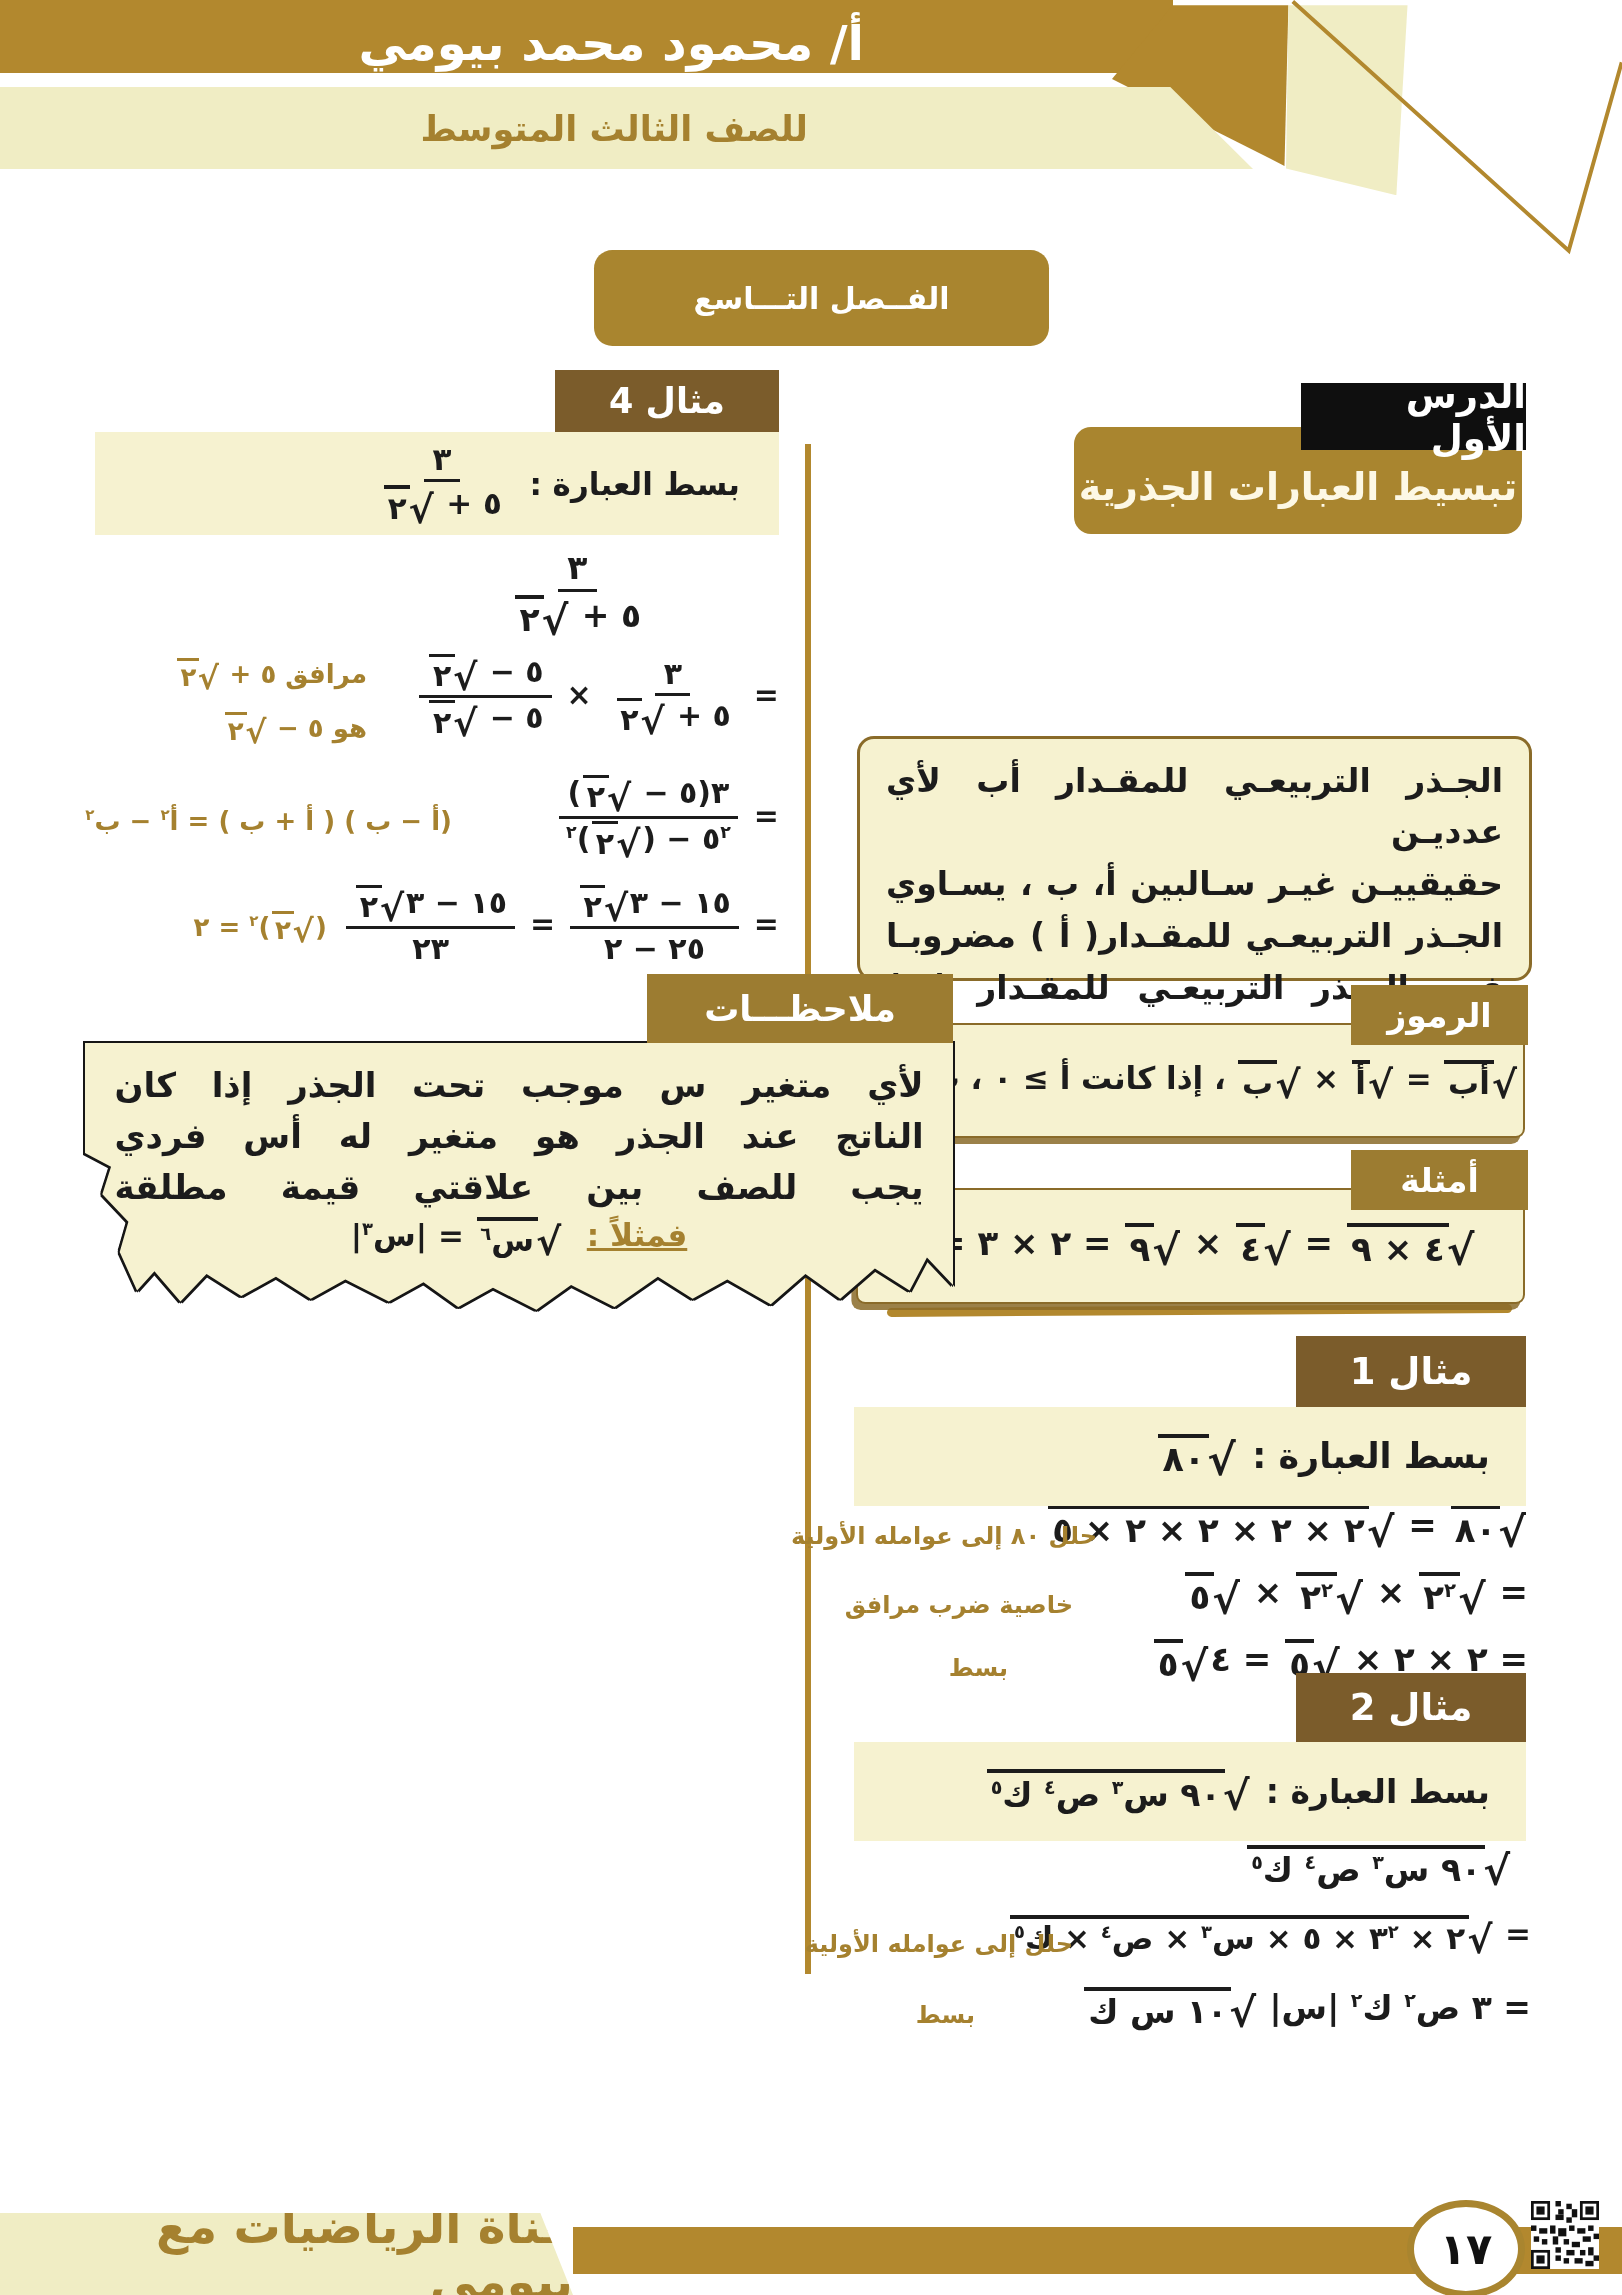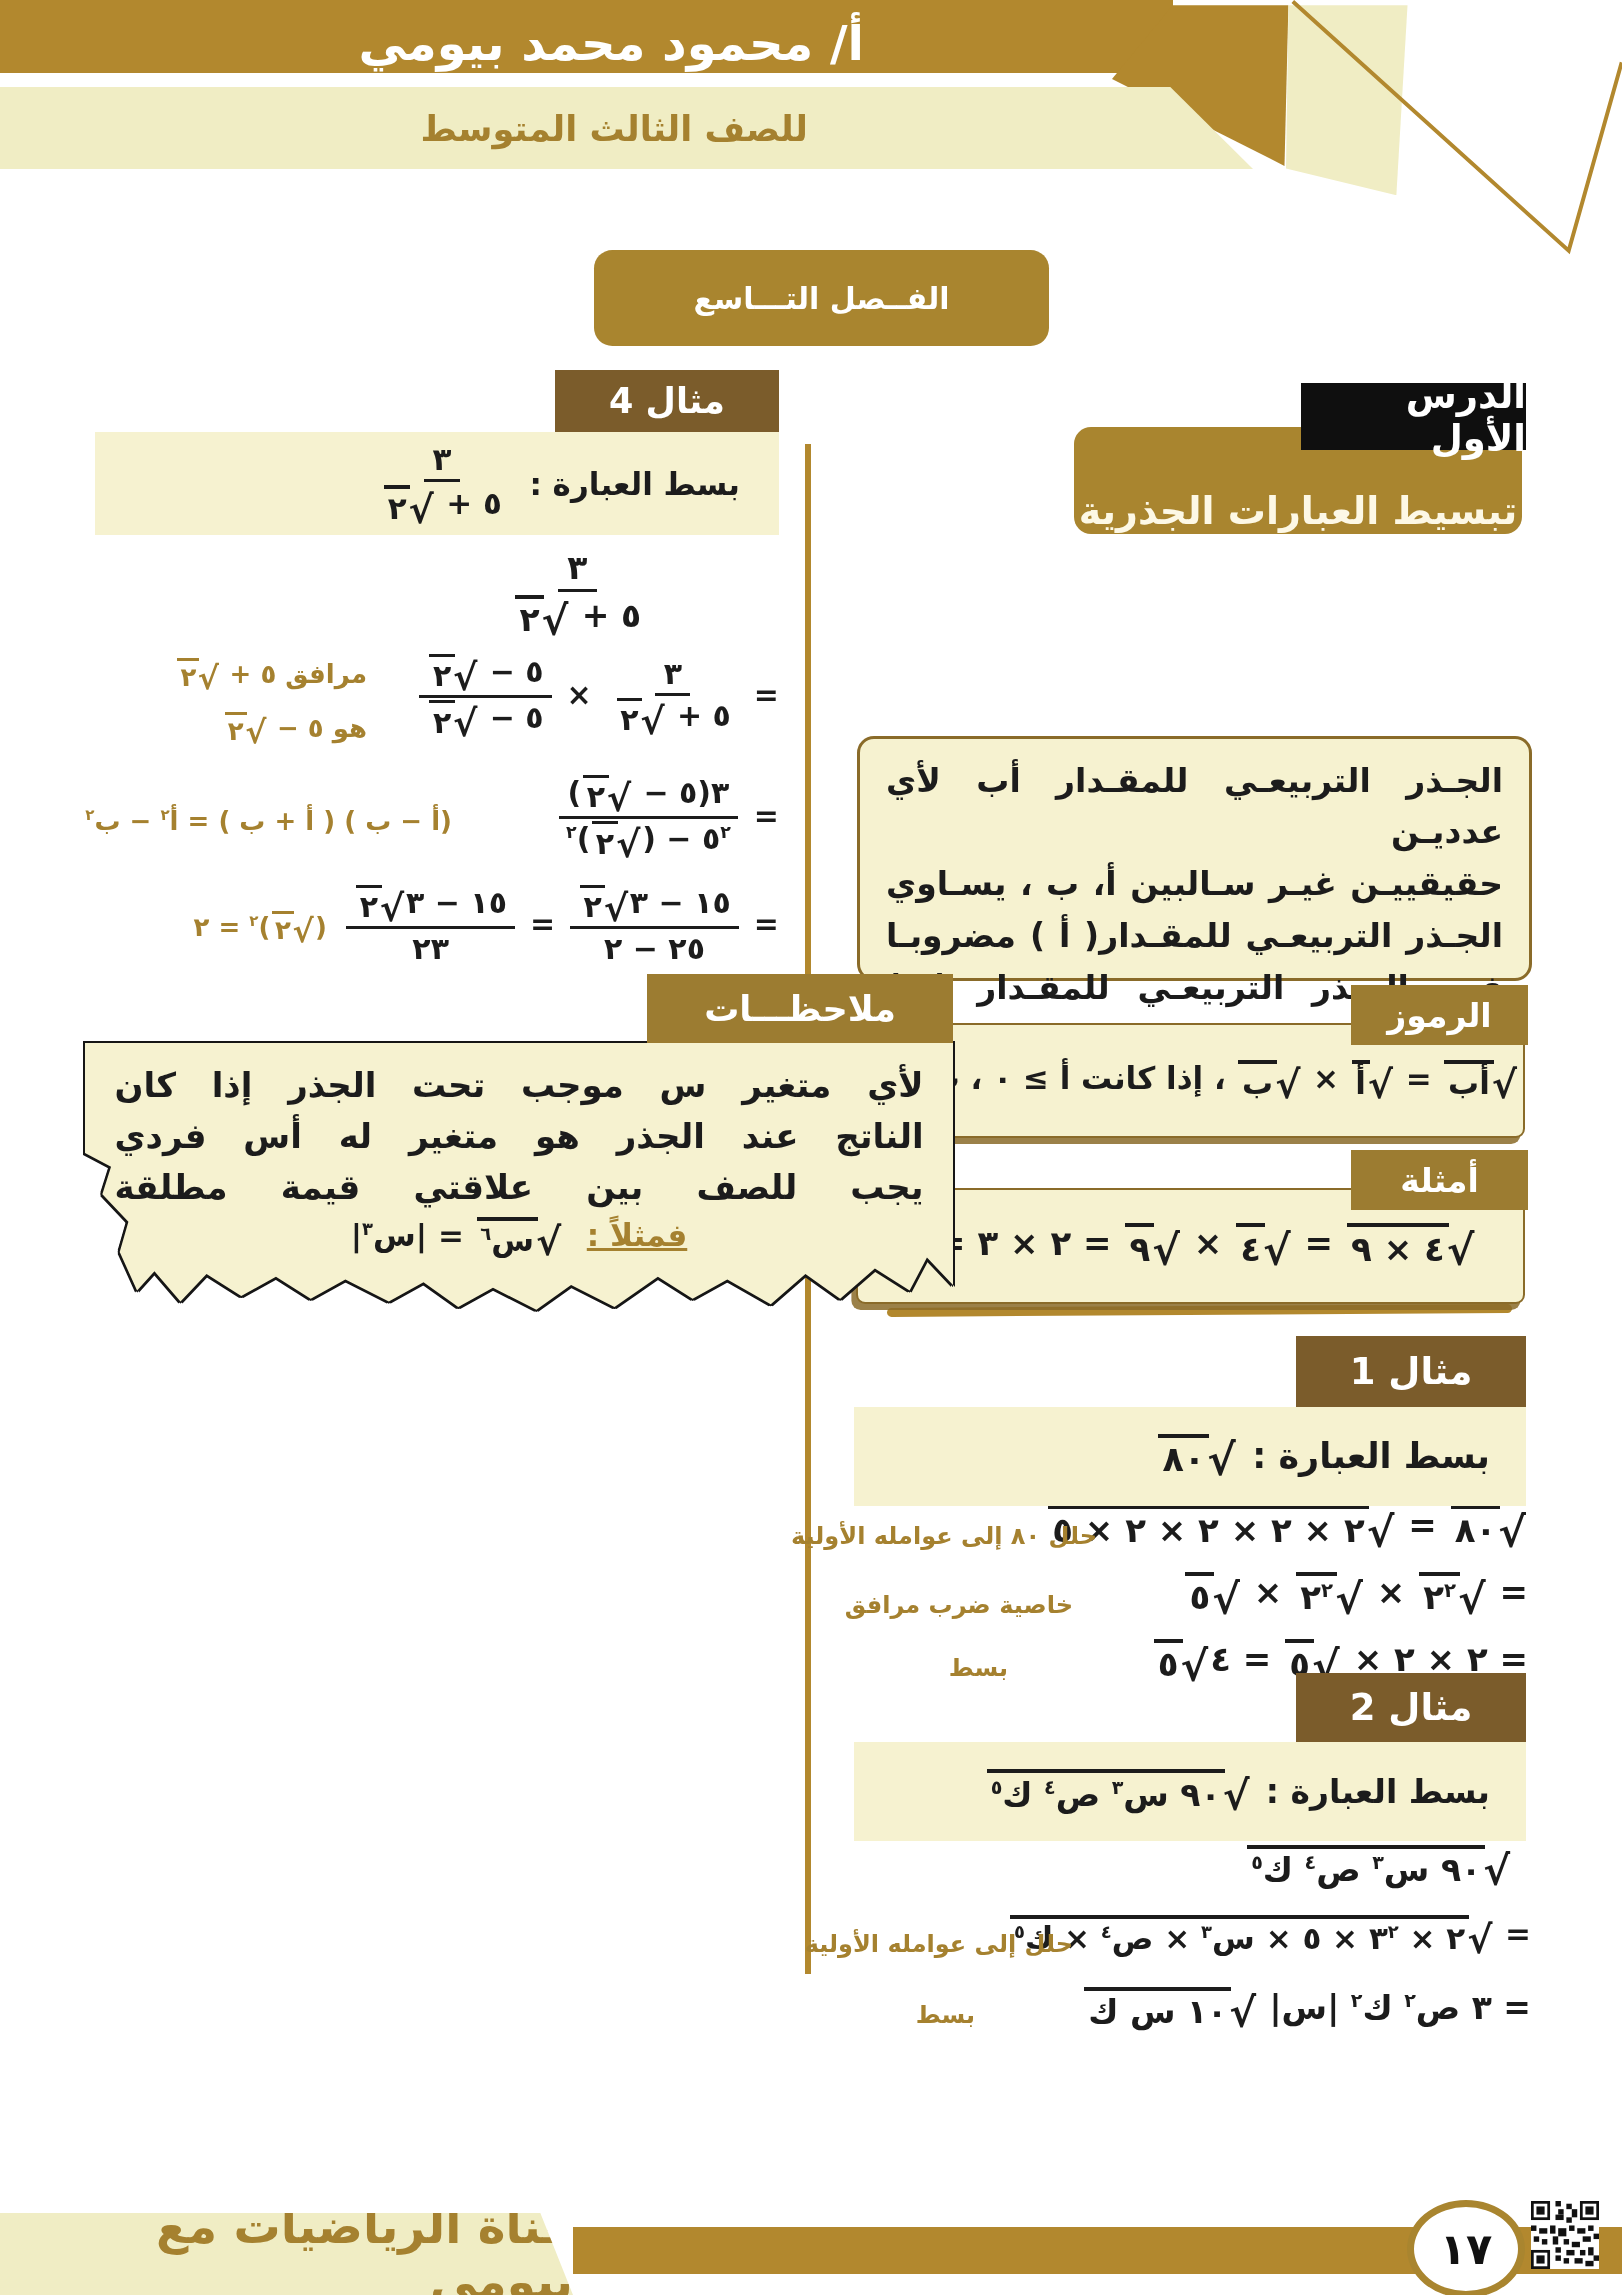--- a/index.html
+++ b/index.html
@@ -22,21 +22,21 @@
       font-size:35px;font-weight:bold;text-align:right;line-height:52px;}
 
   .chapter-box{position:absolute;left:594px;top:250px;width:455px;height:96px;background:var(--chapter_gold);
       border-radius:18.3px;color:#fff;font-size:30px;font-weight:bold;display:flex;align-items:center;justify-content:center;}
 
   .vdivider{position:absolute;left:805px;top:444px;width:5.9px;height:1530px;background:var(--gold);}
 
   
   .lesson-title-box{position:absolute;left:1074px;top:427px;width:448px;height:107px;background:var(--chapter_gold);
       border-radius:17px;color:#fdf8e5;font-size:38px;font-weight:bold;display:flex;align-items:flex-end;
-      justify-content:center;padding-bottom:1px;z-index:2;}
+      justify-content:center;padding-bottom:25px;z-index:2;}
   .lesson-badge{position:absolute;left:1301px;top:383px;width:225px;height:67px;background:var(--lesson_black);
       color:#fff;font-size:37px;font-weight:bold;display:flex;align-items:center;justify-content:center;z-index:3;}
   .property-box{position:absolute;left:908px;top:566px;width:574px;height:106px;background:var(--chapter_gold);
       border-radius:6.5px;color:#f6f0d5;font-size:37px;font-weight:bold;display:flex;align-items:center;justify-content:center;}
 
   .tab{position:absolute;background:var(--tab_gold);color:#fff;font-weight:bold;display:flex;
       align-items:center;justify-content:center;z-index:3;}
   .tab-verbal{left:1228px;top:675px;width:301px;height:62px;font-size:33px;}
   .verbal-box{position:absolute;left:857px;top:736px;width:675px;height:245px;background:var(--box_cream);
       border:3.3px solid var(--border_gold);border-radius:17px;z-index:2;padding:15.7px 26px 0 26px;}

